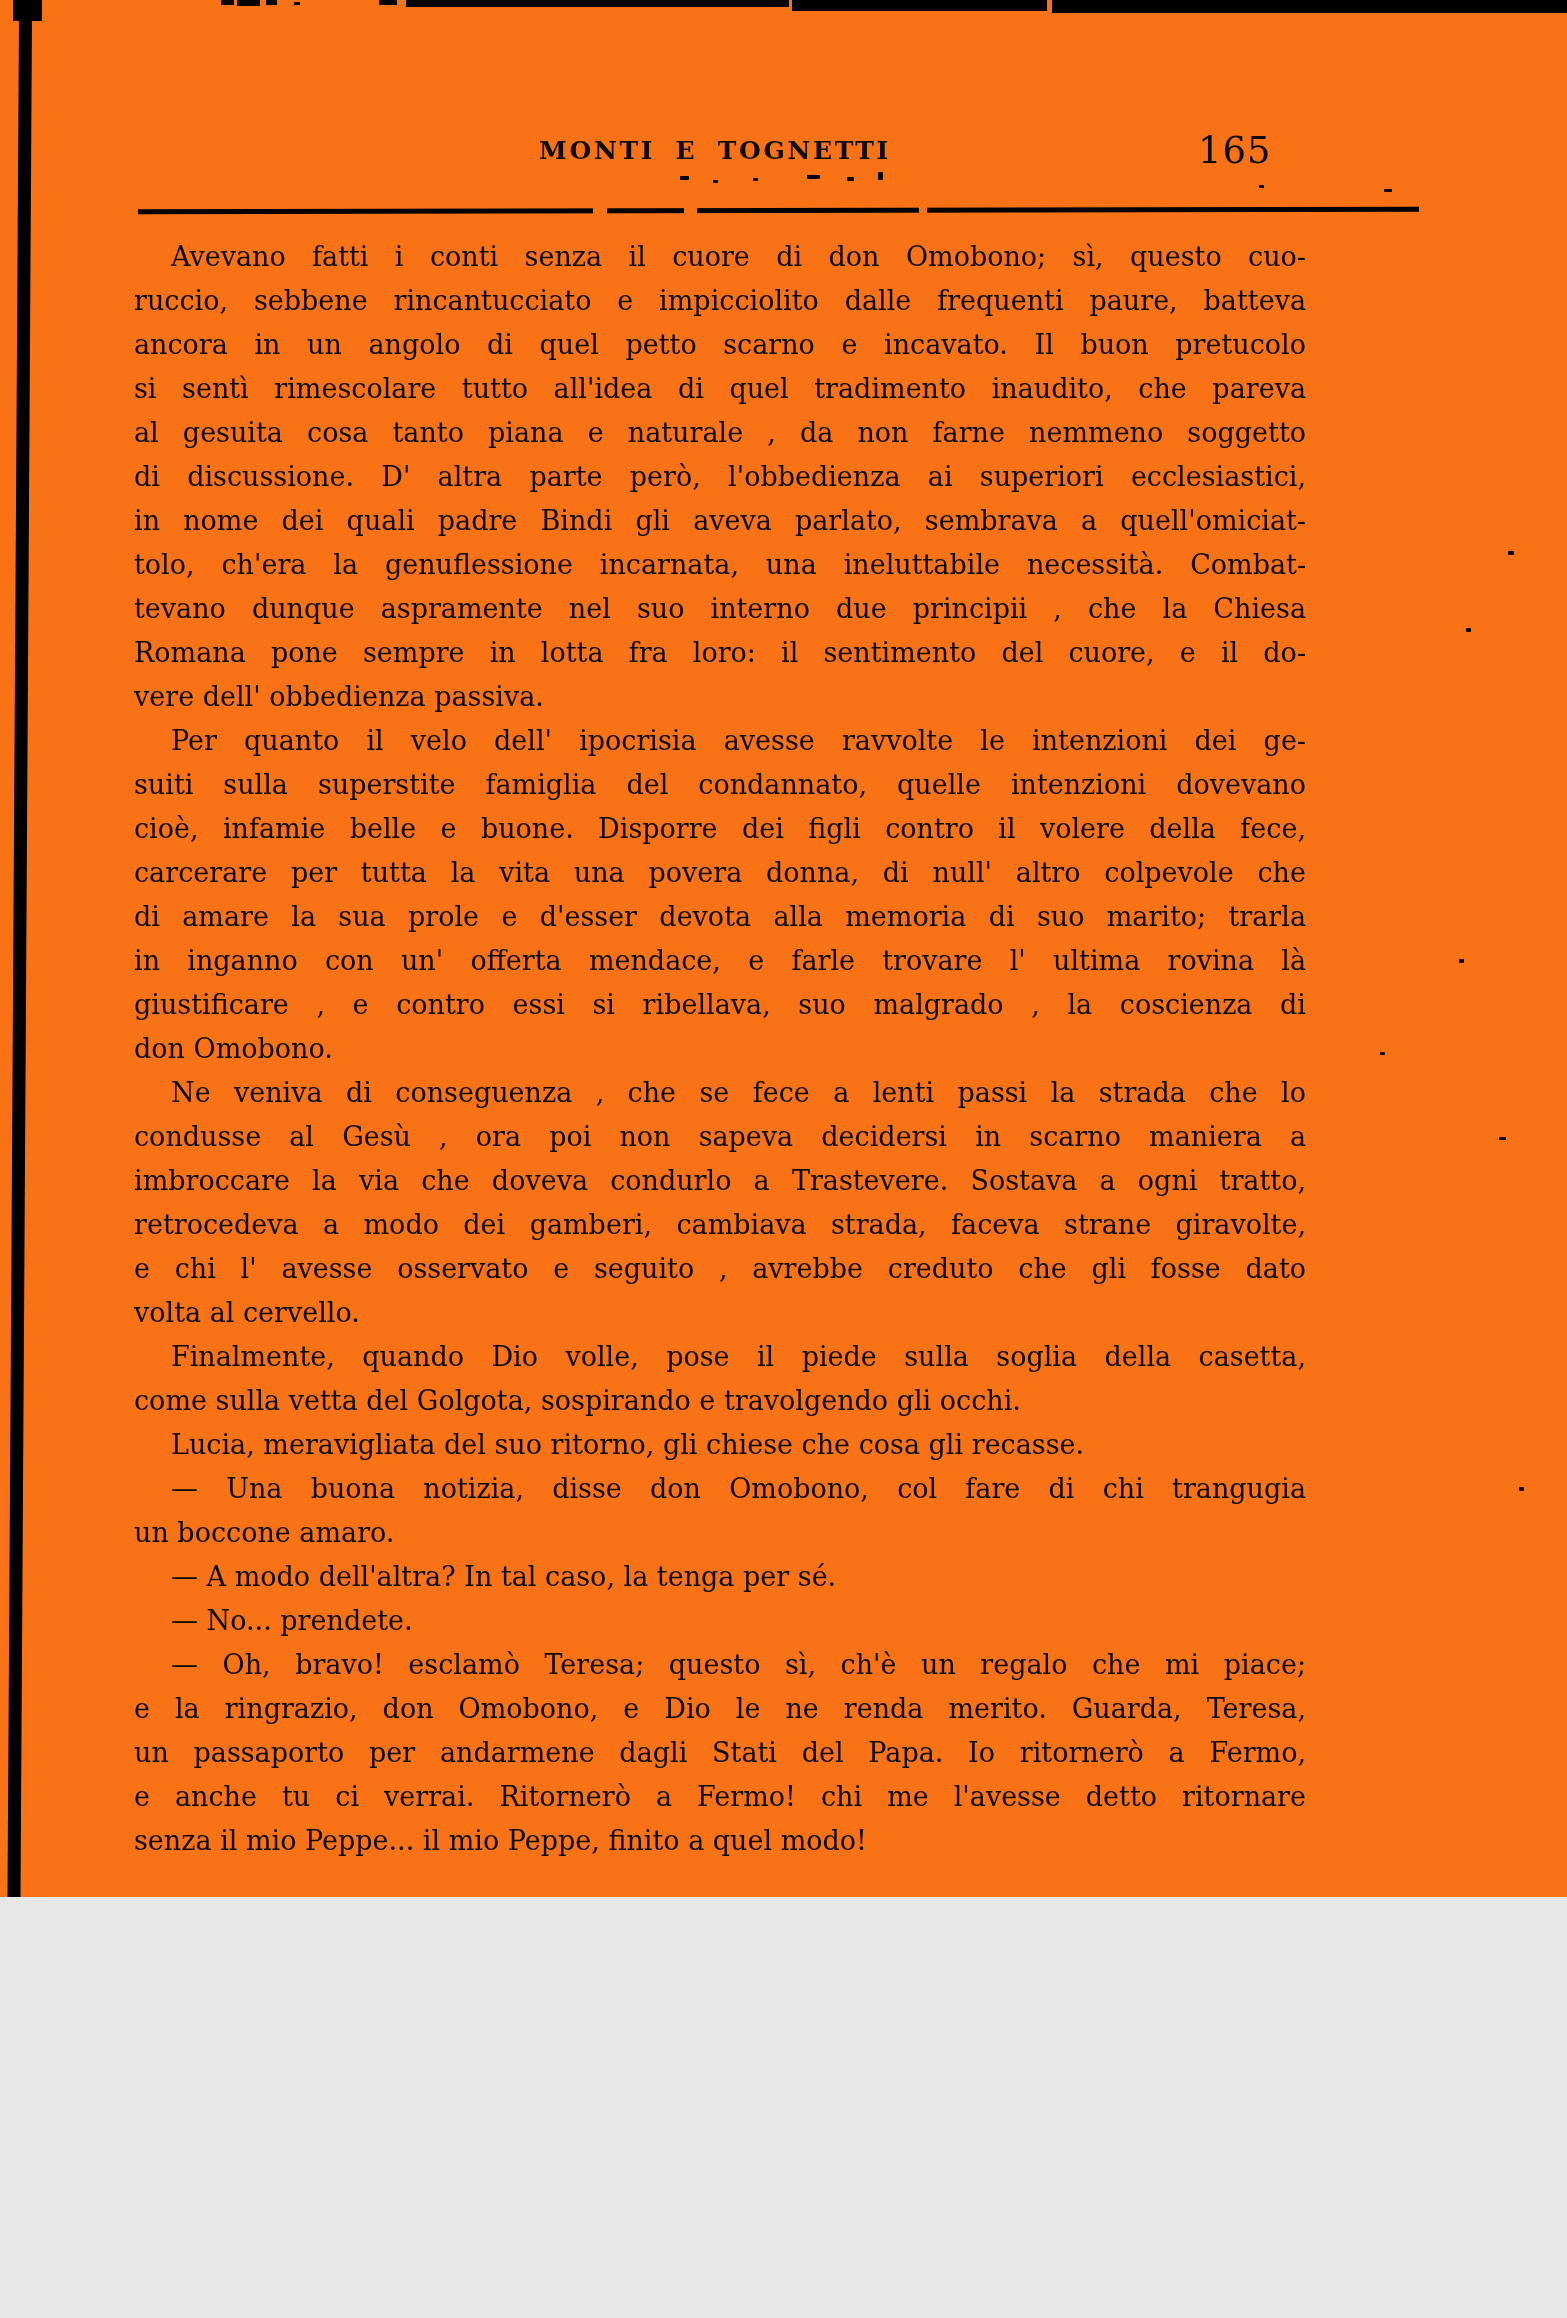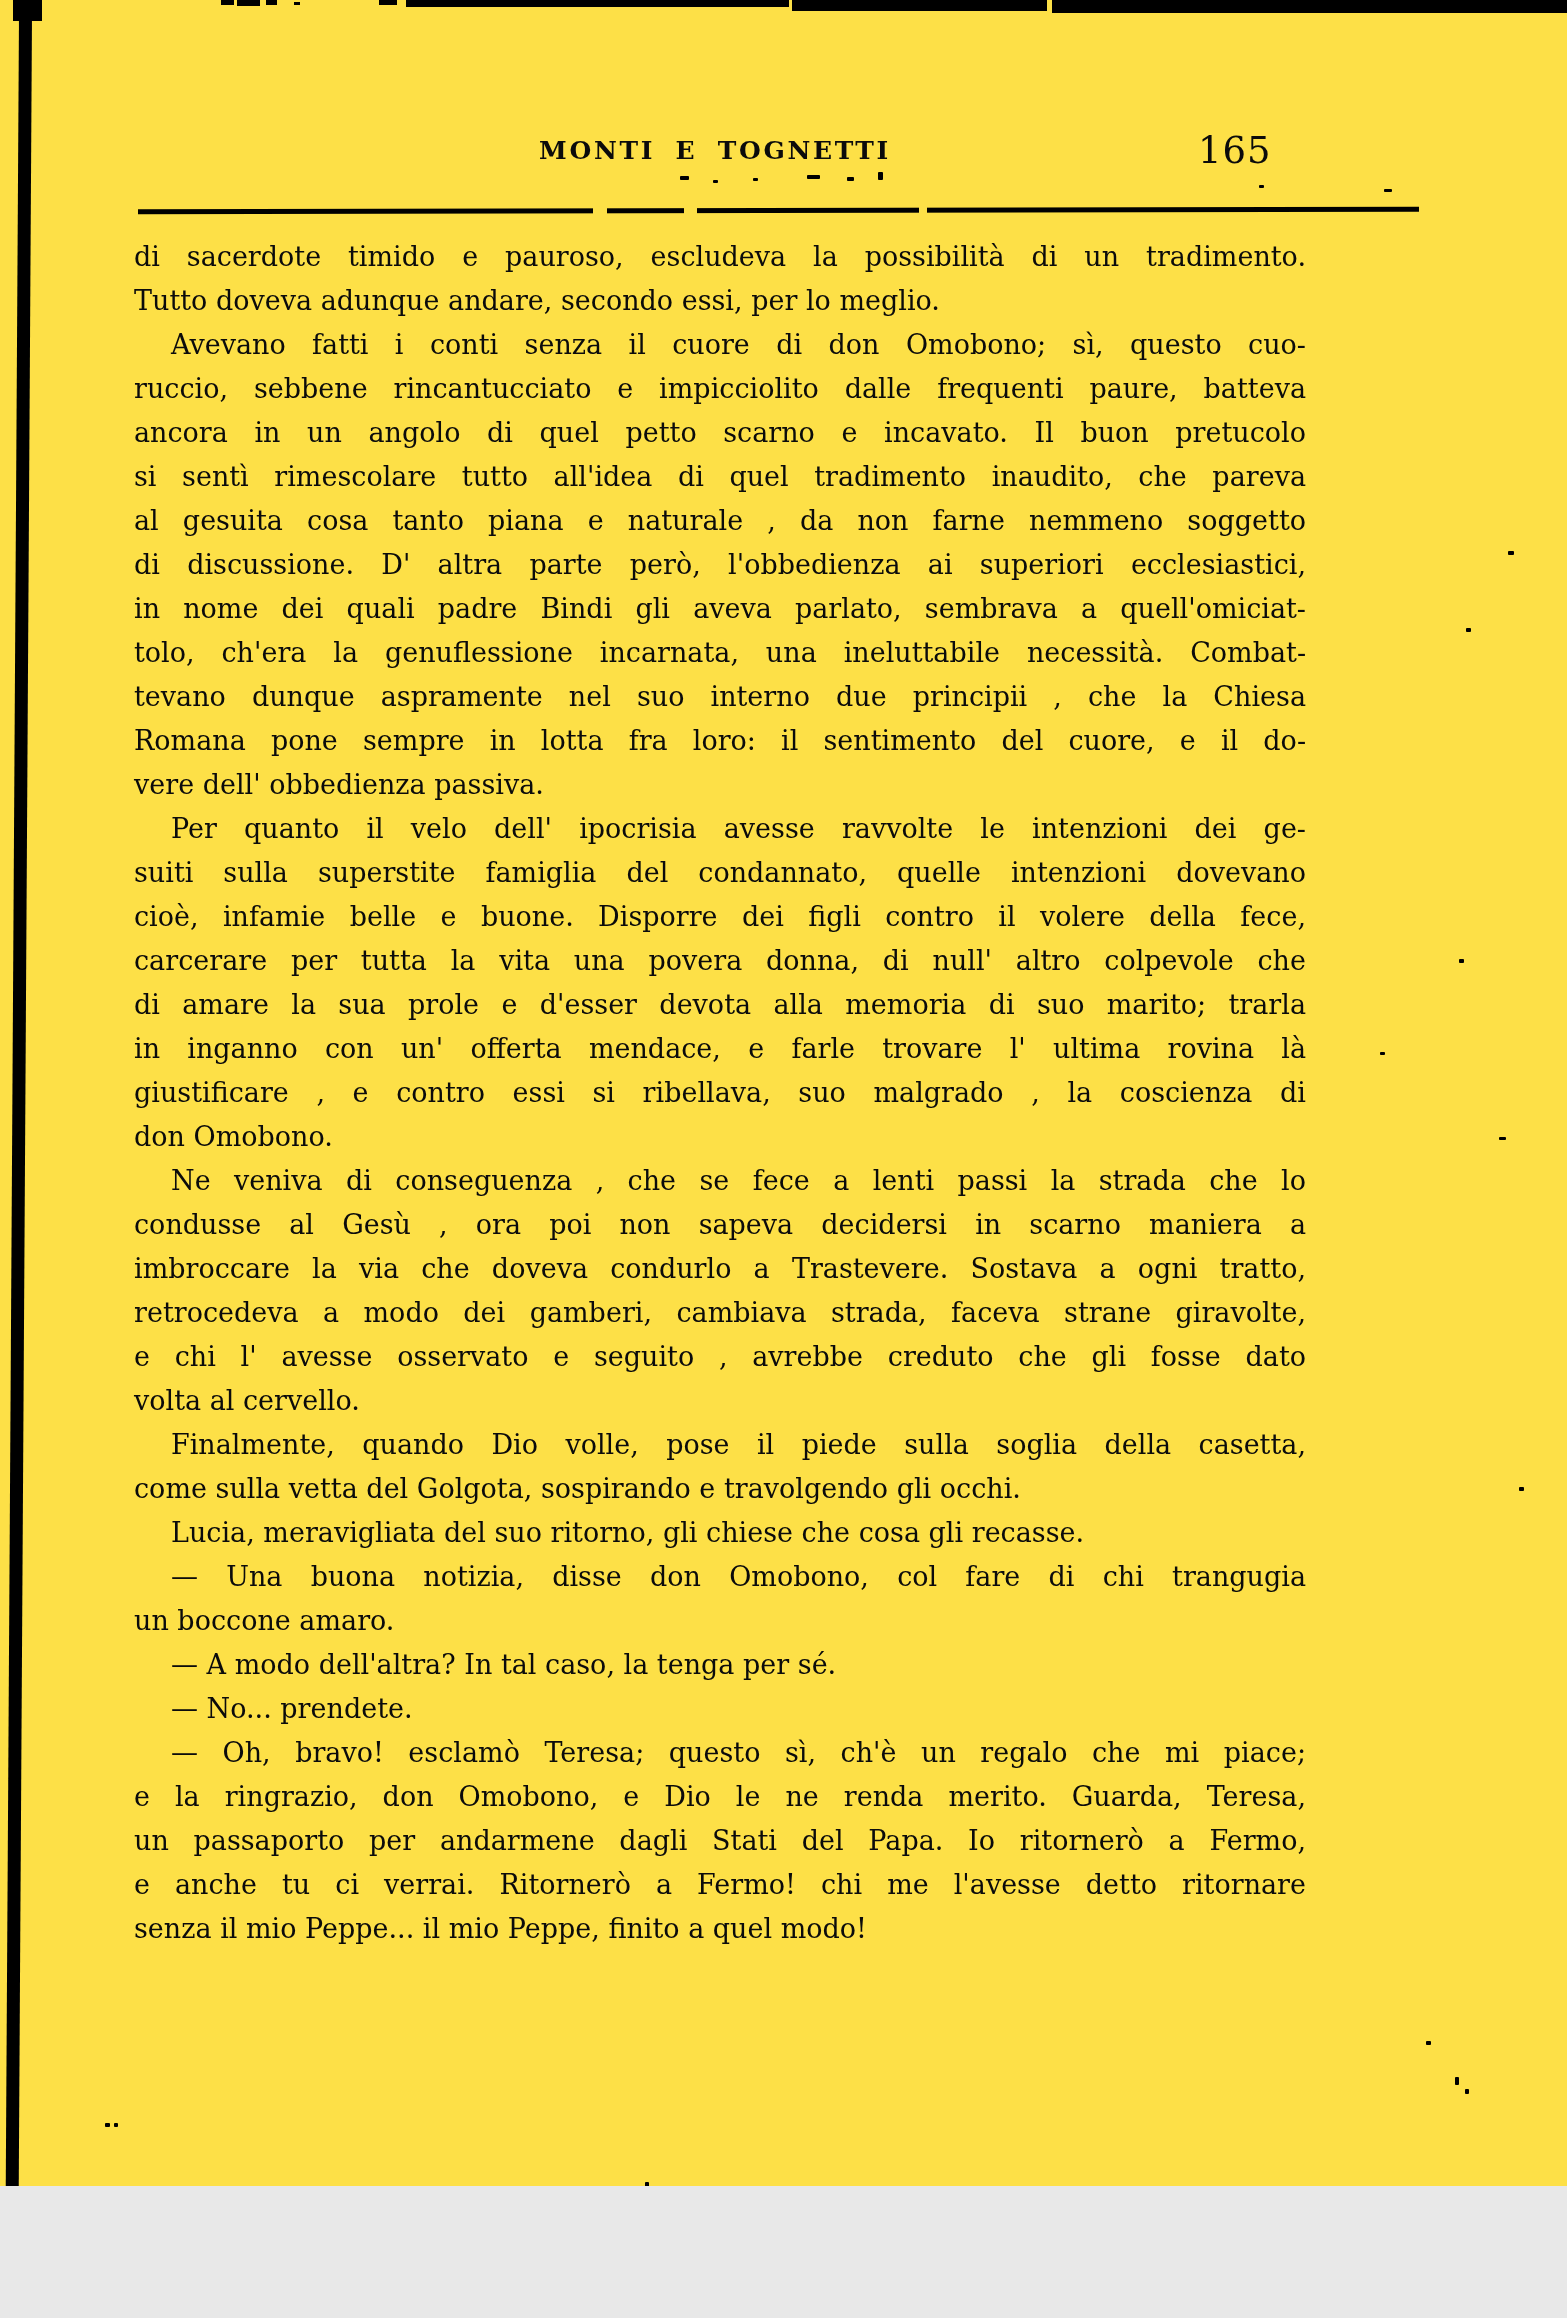--- a/index.html
+++ b/index.html
@@ -1,20 +1,20 @@
 <!DOCTYPE html>
 <html style="font-size:14.3px"><head>
 <meta charset="utf-8">
 <style>
   html, body { margin: 0; padding: 0; background: #e8e8e8; }
   .page {
     position: relative;
     width: 1567px;
-    height: 2186px;
-    background: #fde047;
+    height: 1897px;
+    background: #f97316;
     overflow: hidden;
     font-family: "DejaVu Serif", serif;
     color: #0b0b0b;
   }
 
   
   .running-head {
     position: absolute;
     top: 134px; left: 0; width: 100%; height: 36px;
   }
@@ -115,24 +115,20 @@
   <div class="speck" style="left:645px;top:2182px;width:3.6px;height:5.3px;"></div>
 
   <div class="running-head">
     <span class="head-title">MONTI E TOGNETTI</span>
     <span class="head-page">165</span>
   </div>
   <div class="head-rule"></div>
 
   <div class="text-body">
       <div class="para">
-        <div class="line">di sacerdote timido e pauroso, escludeva la possibilità di un tradimento.</div>
-        <div class="line last">Tutto doveva adunque andare, secondo essi, per lo meglio.</div>
-      </div>
-      <div class="para">
         <div class="line first">Avevano fatti i conti senza il cuore di don Omobono; sì, questo cuo-</div>
         <div class="line">ruccio, sebbene rincantucciato e impicciolito dalle frequenti paure, batteva</div>
         <div class="line">ancora in un angolo di quel petto scarno e incavato. Il buon pretucolo</div>
         <div class="line">si sentì rimescolare tutto all'idea di quel tradimento inaudito, che pareva</div>
         <div class="line">al gesuita cosa tanto piana e naturale , da non farne nemmeno soggetto</div>
         <div class="line">di discussione. D' altra parte però, l'obbedienza ai superiori ecclesiastici,</div>
         <div class="line">in nome dei quali padre Bindi gli aveva parlato, sembrava a quell'omiciat-</div>
         <div class="line">tolo, ch'era la genuflessione incarnata, una ineluttabile necessità. Combat-</div>
         <div class="line">tevano dunque aspramente nel suo interno due principii , che la Chiesa</div>
         <div class="line">Romana pone sempre in lotta fra loro: il sentimento del cuore, e il do-</div>

